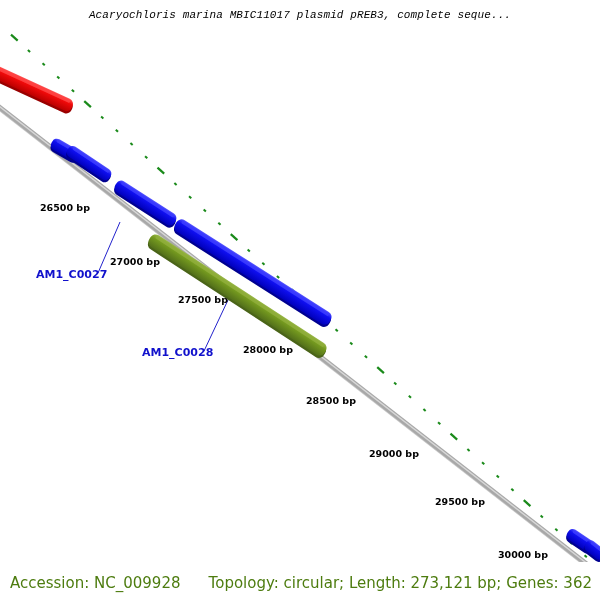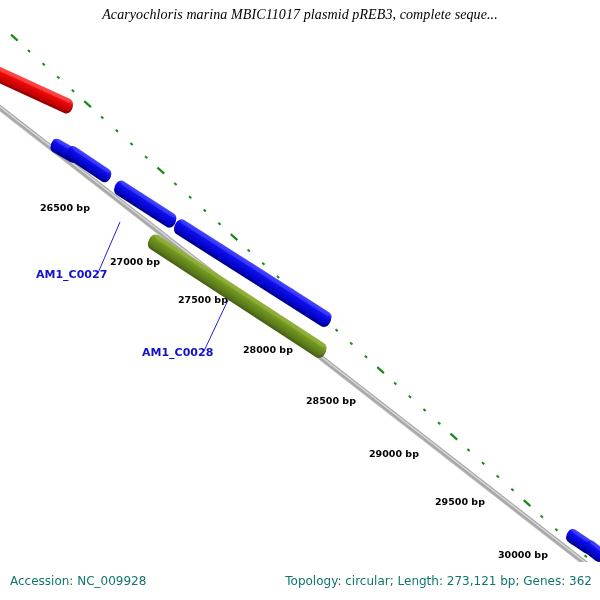--- a/index.html
+++ b/index.html
@@ -18,23 +18,23 @@
   #title-bar {
     position: absolute;
     left: 0; top: 0;
     width: 600px; height: 30px;
     display: flex;
     align-items: center;
     justify-content: center;
     background: #ffffff;
   }
   #title-text {
-    font-family: Liberation Serif, serif;
+    font-family: Liberation Mono, monospace;
     font-style: italic;
-    font-size: 14px;
+    font-size: 11px;
     color: #000000;
     white-space: nowrap;
     letter-spacing: 0.1px;
   }
   #canvas-area {
     position: absolute;
     left: 0; top: 30px;
     width: 600px; height: 532px;
     overflow: hidden;
     font-weight: bold;
@@ -45,22 +45,22 @@
   }
   #status-bar {
     position: absolute;
     left: 0; top: 562px;
     width: 600px; height: 38px;
     background: #ffffff;
   }
   .status-text {
     position: absolute;
     font-family: "DejaVu Sans", sans-serif;
-    font-size: 12px;
-    color: #0f766e;
+    font-size: 15px;
+    color: #4d7c0f;
     white-space: nowrap;
     top: 12px;
   }
   #status-accession { left: 10px; }
   #status-meta { right: 8px; margin-left: 44px; }
 
   .tick-label {
     font-family: "DejaVu Sans", sans-serif;
     font-size: 9.5px;
     fill: #000000;

